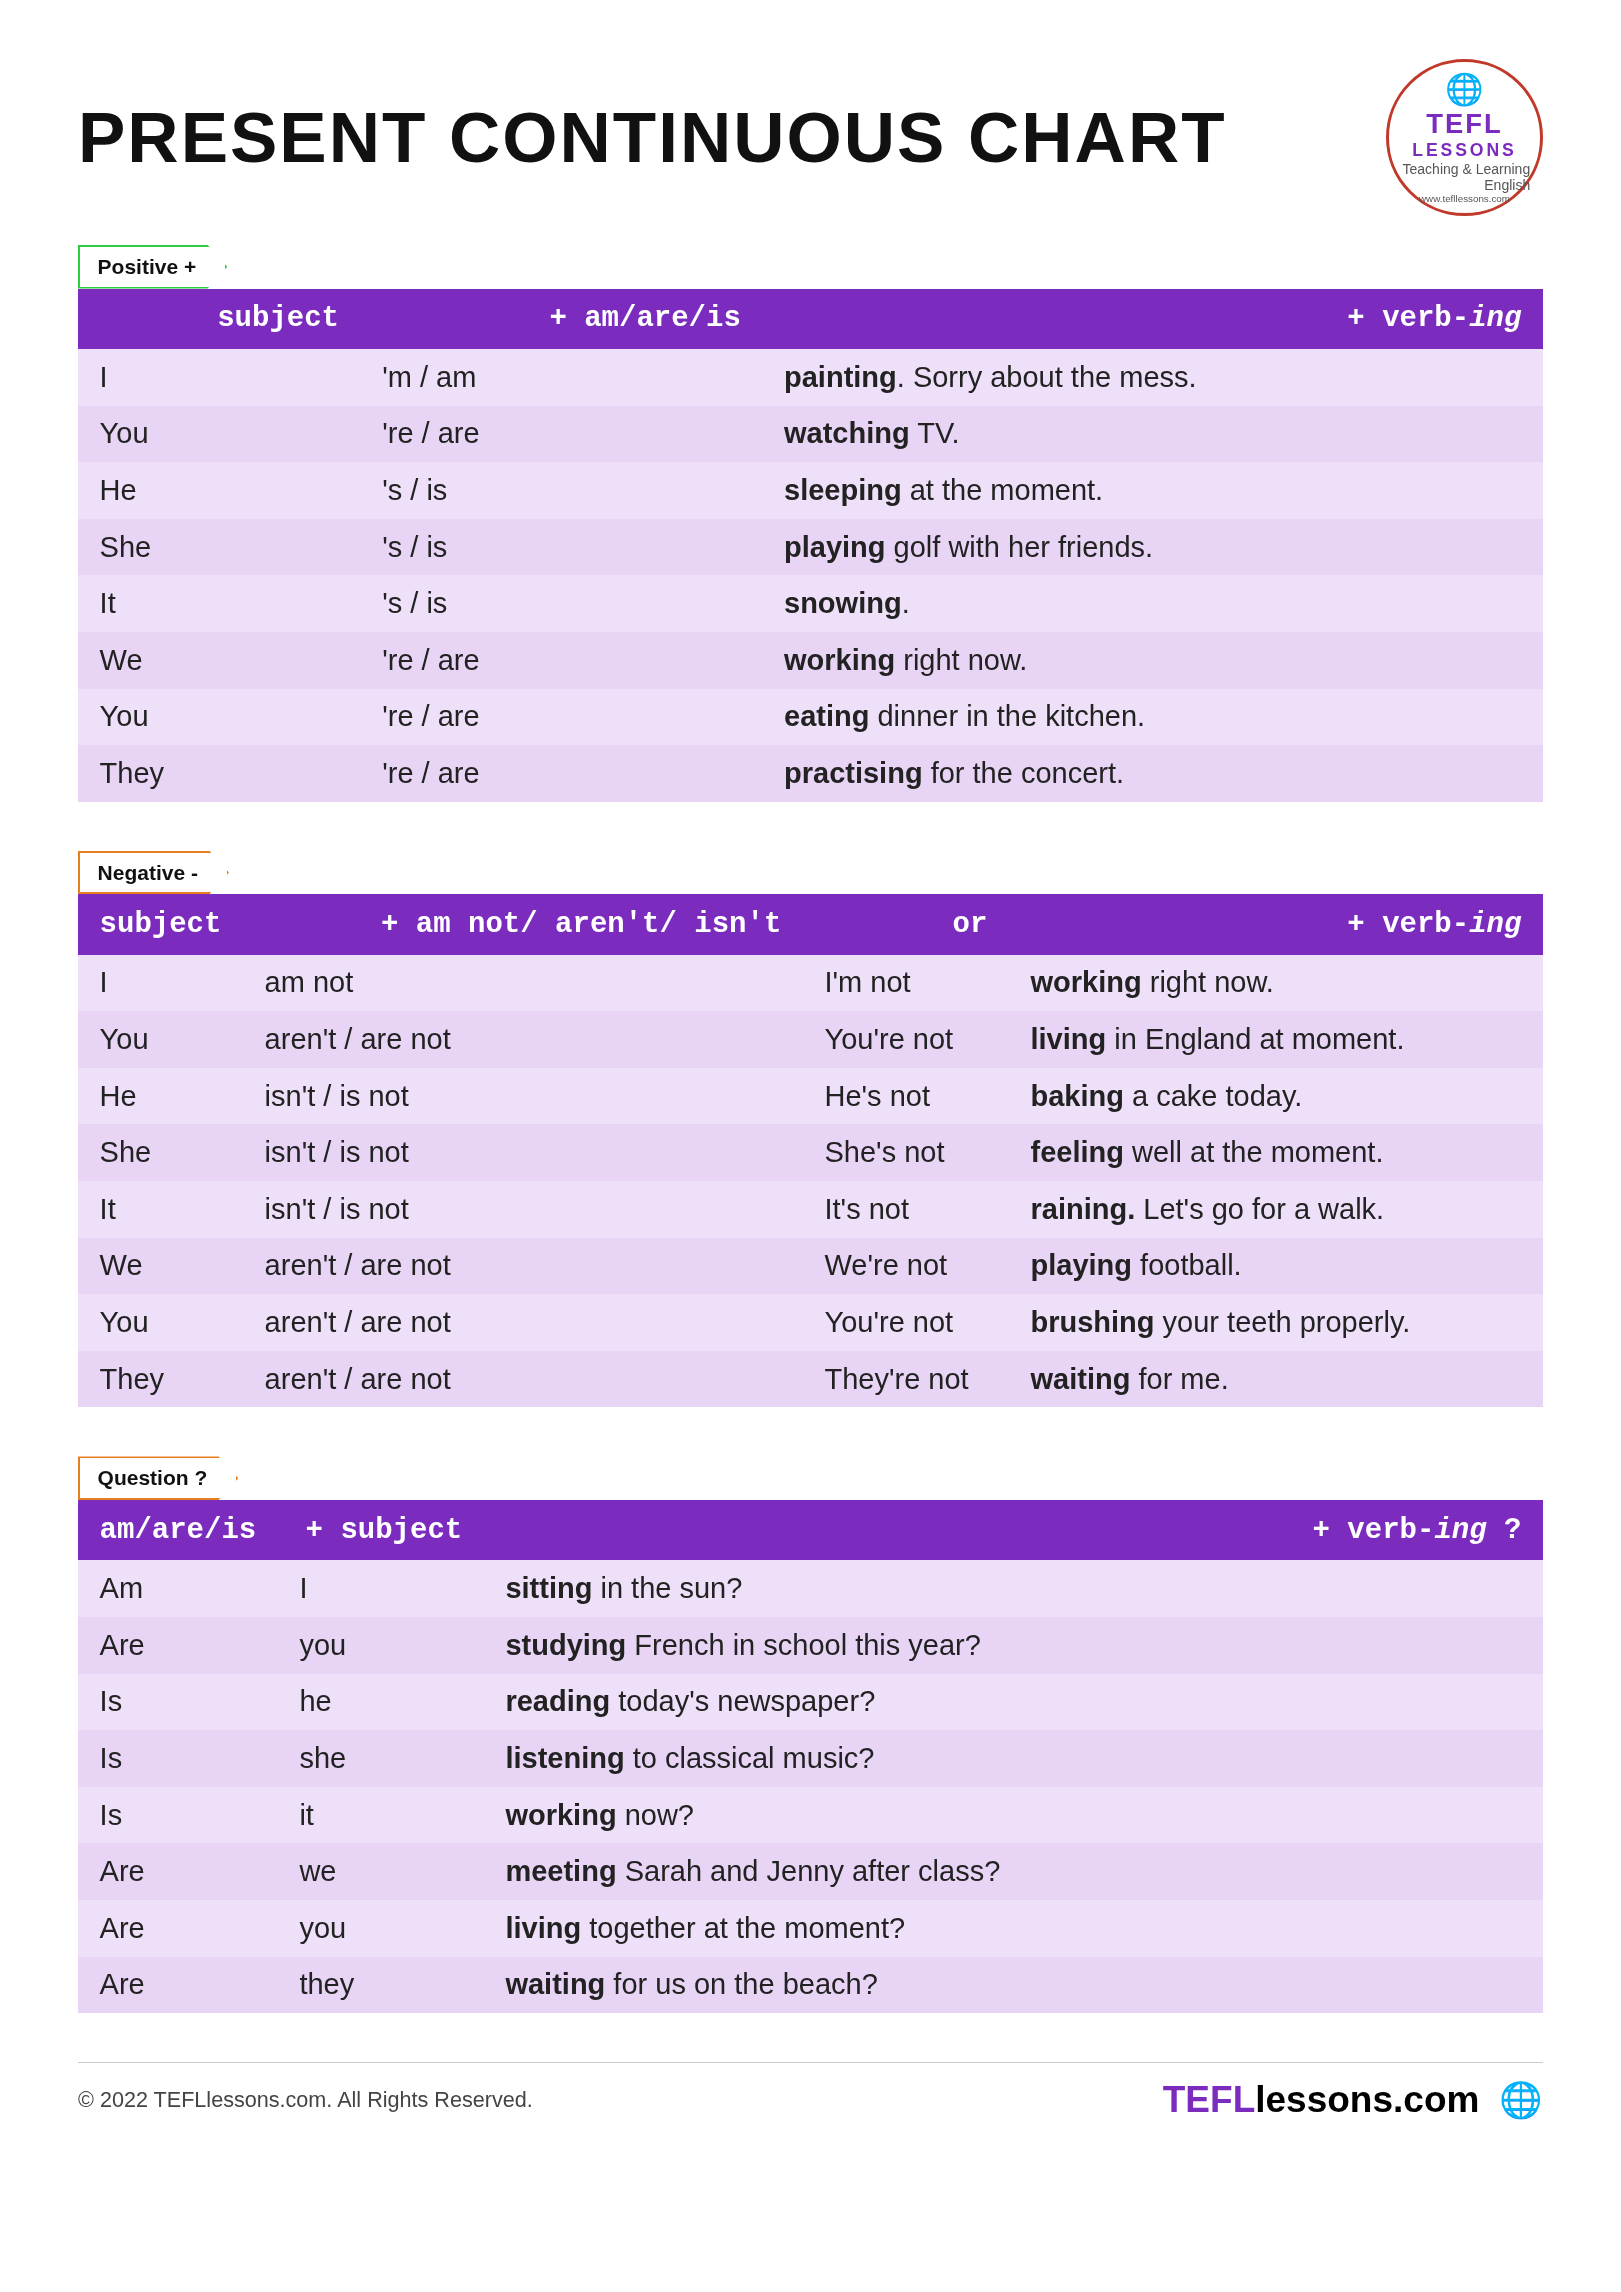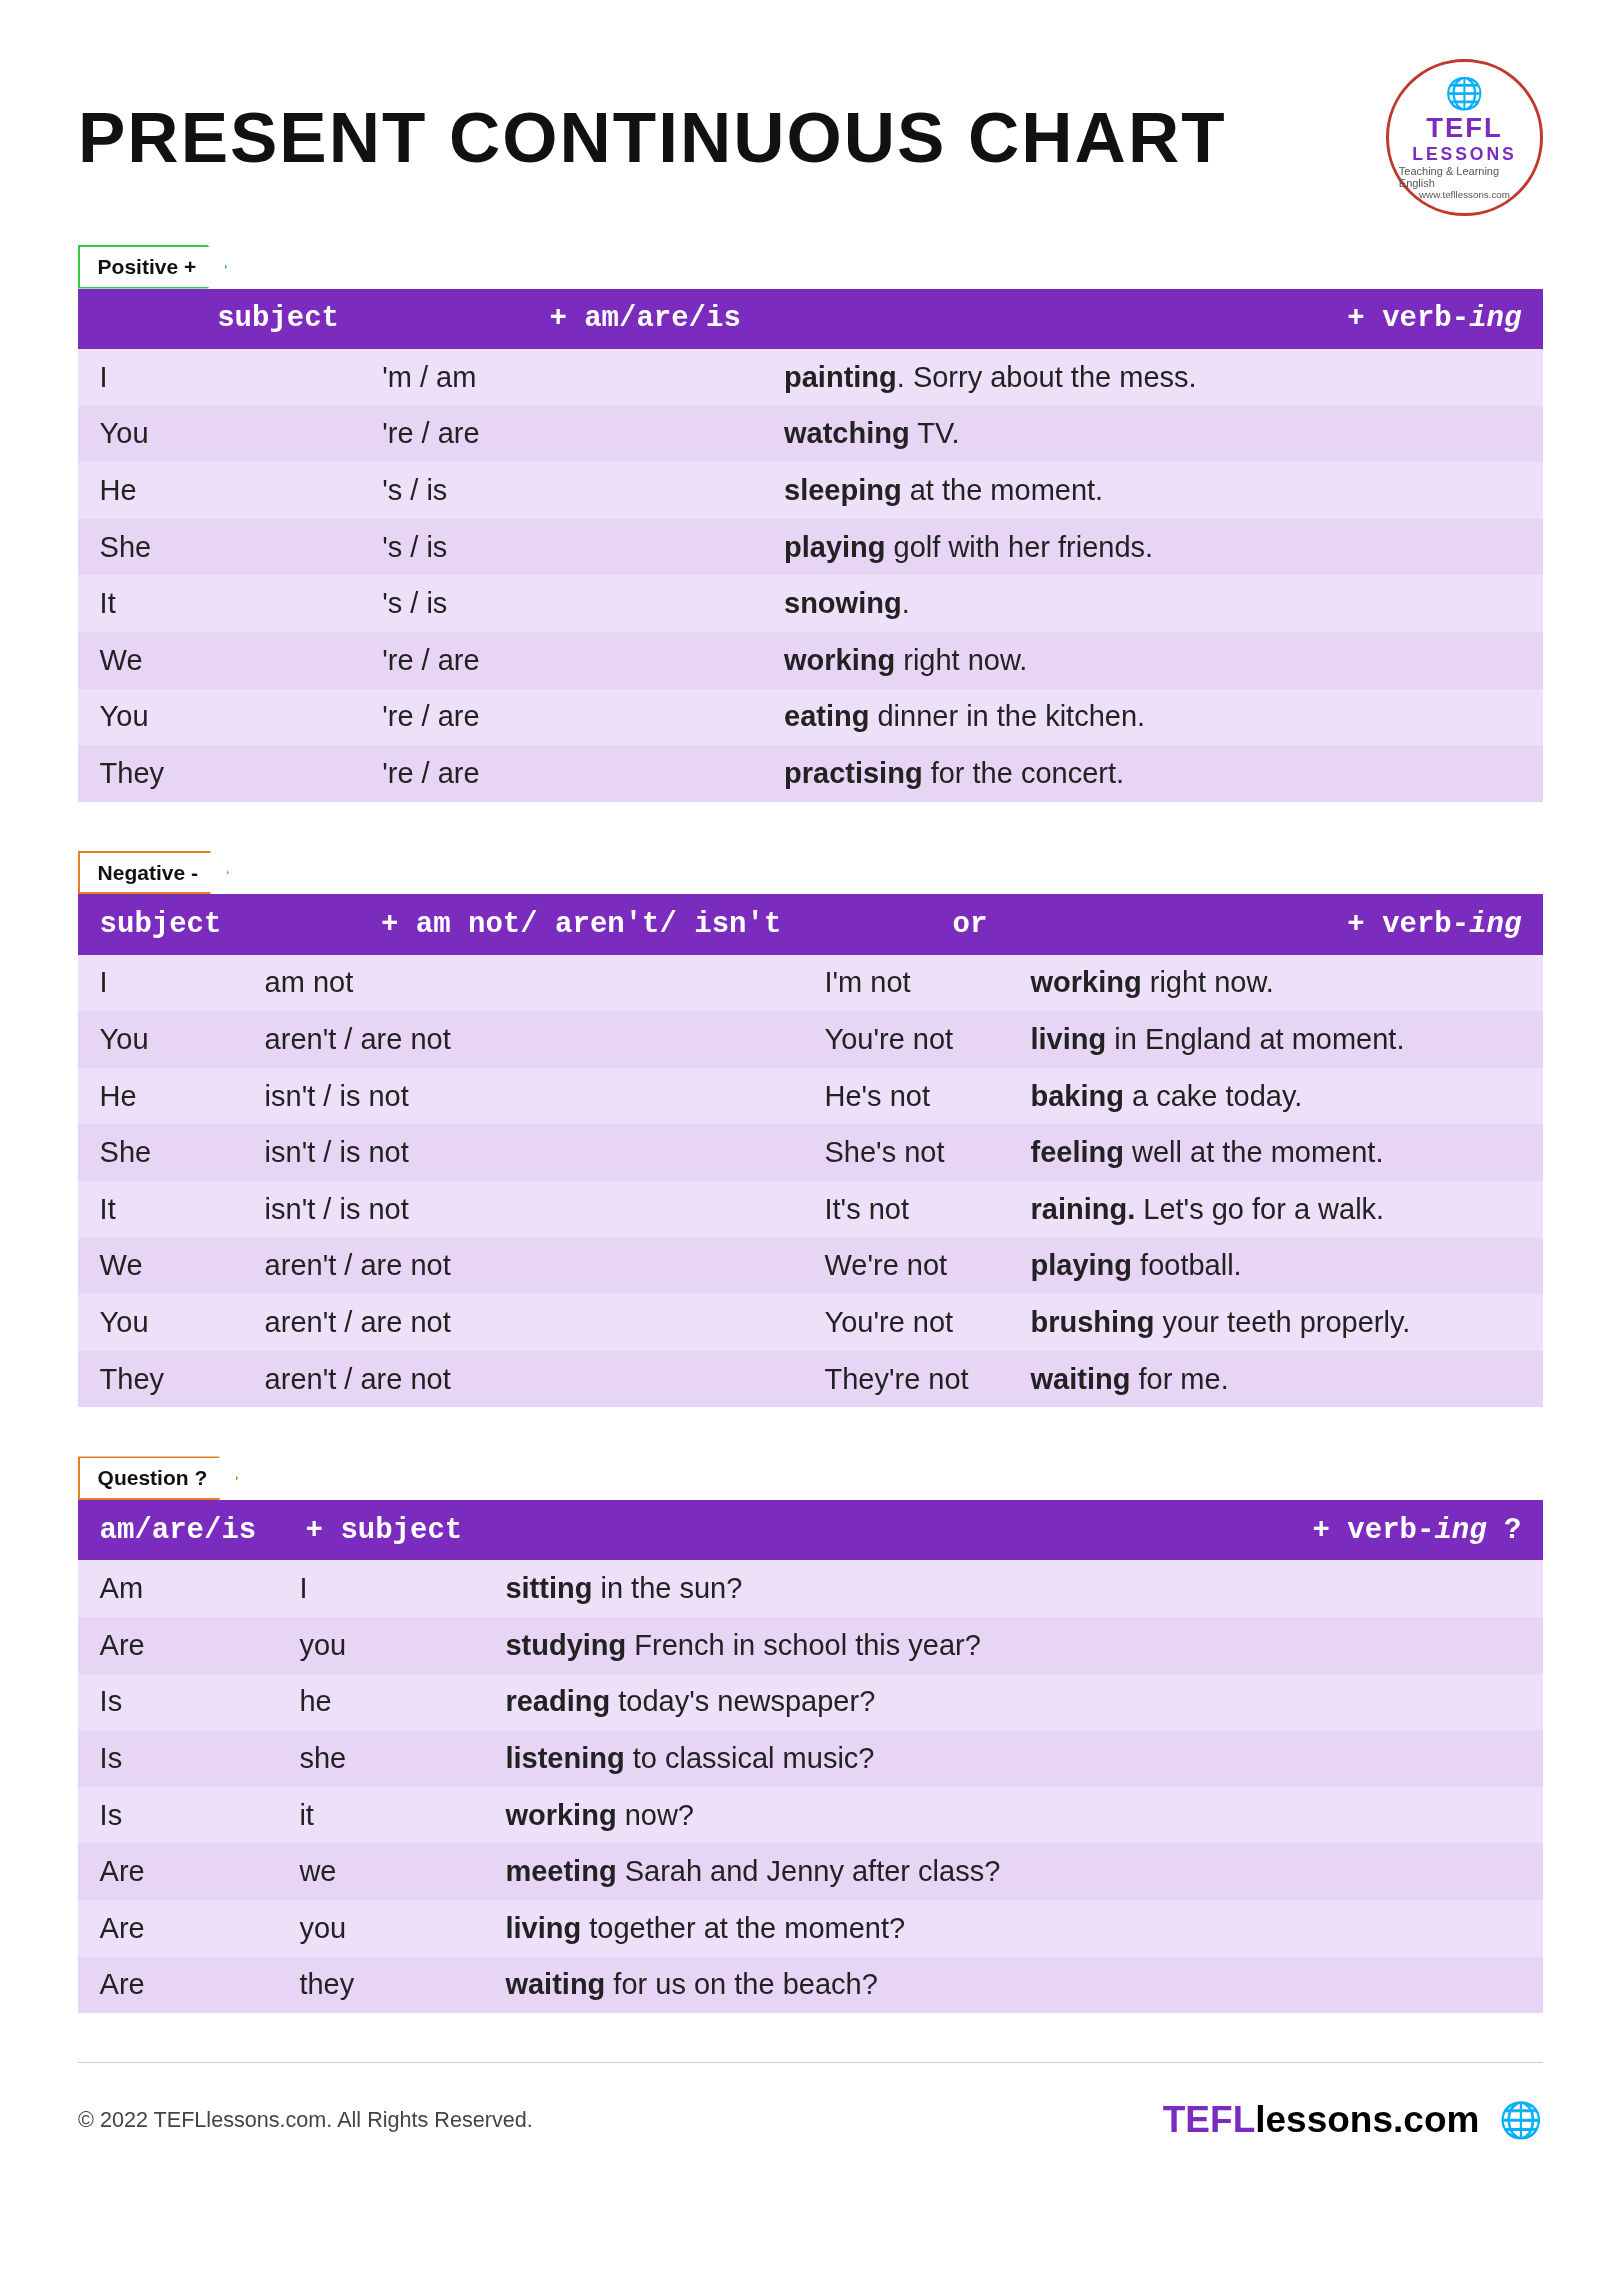--- a/index.html
+++ b/index.html
@@ -50,23 +50,23 @@
       color: #7b2cbf;
       letter-spacing: 2px;
     }
     .logo-circle .lessons {
       font-size: 17.6px;
       font-weight: 700;
       color: #7b2cbf;
       letter-spacing: 2.9px;
     }
     .logo-circle .tagline {
-      font-size: 11px;
+      font-size: 14px;
       color: #555;
-      text-align: left;
+      text-align: right;
     }
     .logo-circle .website {
       font-size: 9.8px;
       color: #555;
     }
 
     
     .section-label {
       display: inline-flex;
       align-items: center;
@@ -138,21 +138,21 @@
 
     .verb-bold {
       font-weight: 700;
     }
 
     .footer {
       display: flex;
       align-items: center;
       justify-content: space-between;
       margin-top: 49px;
-      padding-top: 36px;
+      padding-top: 16px;
       border-top: 1px solid #ccc;
     }
     .footer-left {
       font-size: 21.6px;
       color: #444;
     }
     .footer-logo {
       font-size: 37px;
       font-weight: 900;
     }

